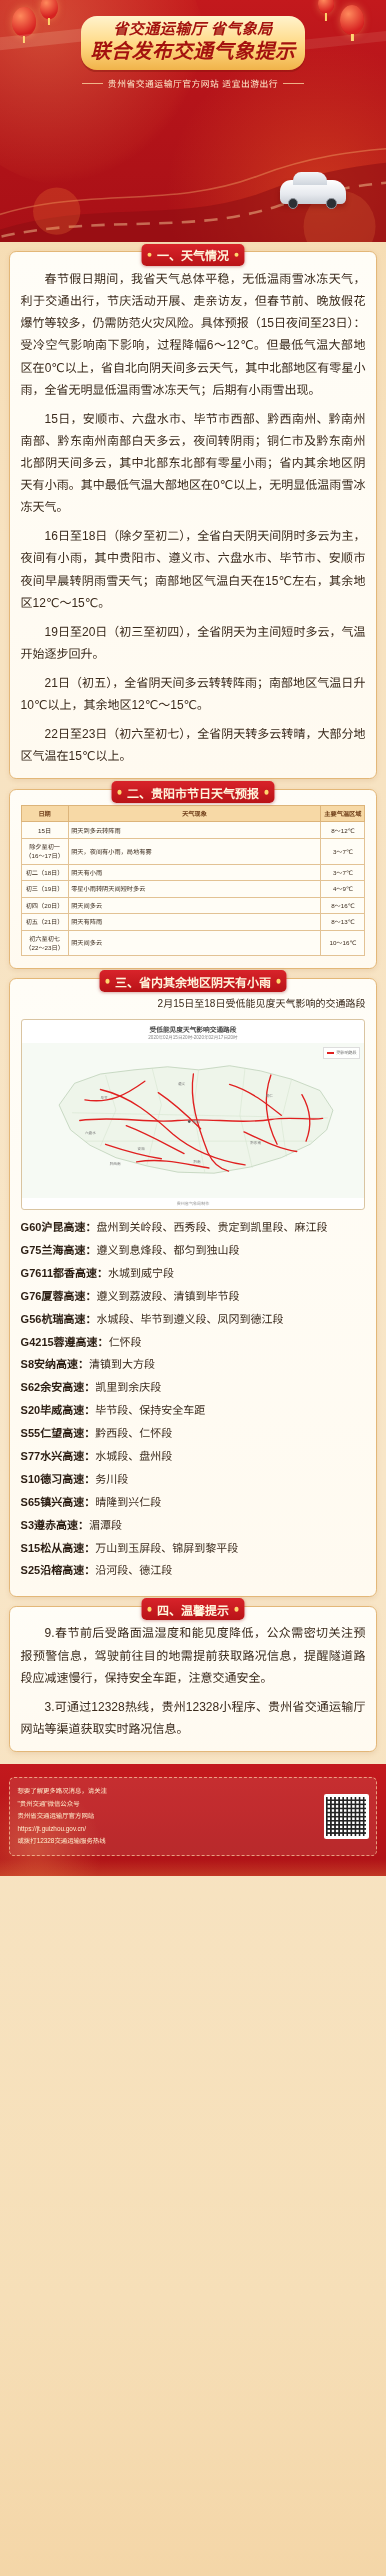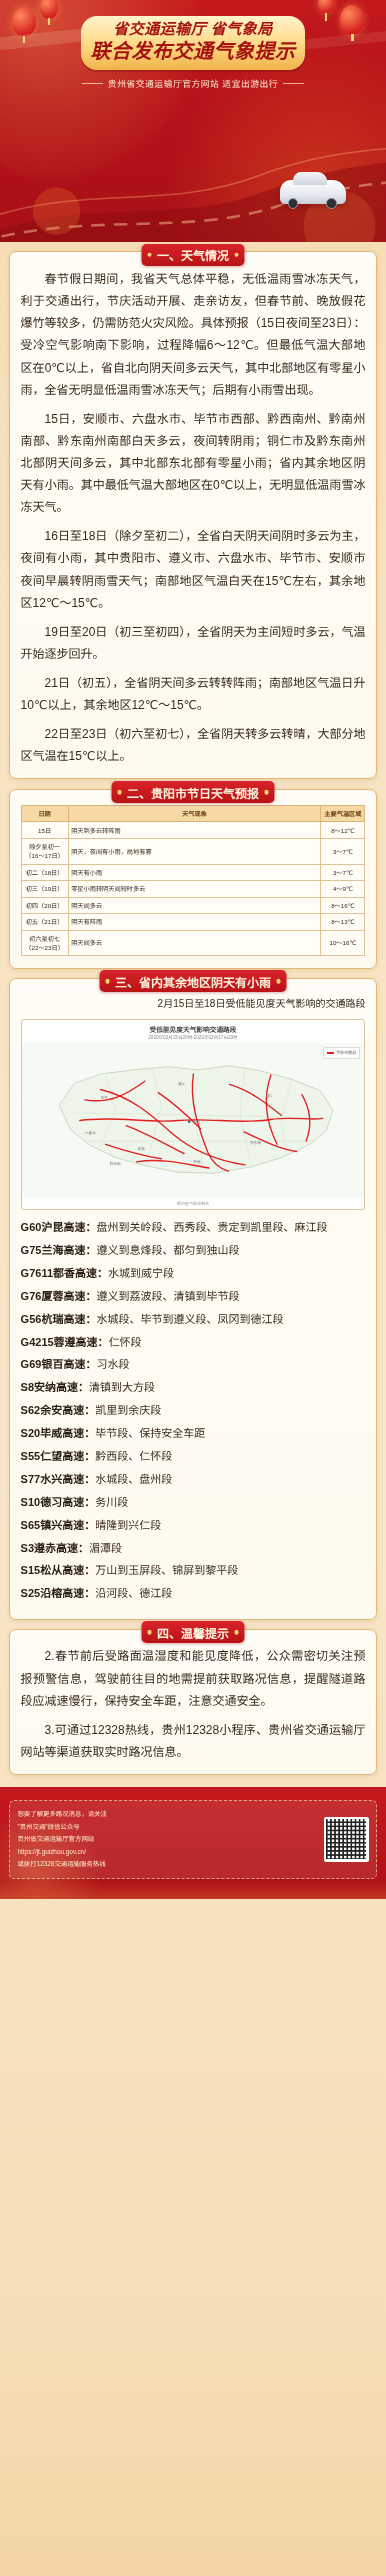--- a/index.html
+++ b/index.html
@@ -465,37 +465,36 @@
         <div class="map-foot">贵州省气象局制作</div>
       </div>
 
       <div class="road-list" id="road-list">
           <div class="road-item"><span class="rname">G60沪昆高速：</span><span>盘州到关岭段、西秀段、贵定到凯里段、麻江段</span></div>
           <div class="road-item"><span class="rname">G75兰海高速：</span><span>遵义到息烽段、都匀到独山段</span></div>
           <div class="road-item"><span class="rname">G7611都香高速：</span><span>水城到威宁段</span></div>
           <div class="road-item"><span class="rname">G76厦蓉高速：</span><span>遵义到荔波段、清镇到毕节段</span></div>
           <div class="road-item"><span class="rname">G56杭瑞高速：</span><span>水城段、毕节到遵义段、凤冈到德江段</span></div>
           <div class="road-item"><span class="rname">G4215蓉遵高速：</span><span>仁怀段</span></div>
-          <div class="road-item"><span class="rname">G69银百高速：</span><span>习水段</span></div>
           <div class="road-item"><span class="rname">S8安纳高速：</span><span>清镇到大方段</span></div>
           <div class="road-item"><span class="rname">S62余安高速：</span><span>凯里到余庆段</span></div>
           <div class="road-item"><span class="rname">S20毕威高速：</span><span>毕节段、保持安全车距</span></div>
           <div class="road-item"><span class="rname">S55仁望高速：</span><span>黔西段、仁怀段</span></div>
           <div class="road-item"><span class="rname">S77水兴高速：</span><span>水城段、盘州段</span></div>
           <div class="road-item"><span class="rname">S10德习高速：</span><span>务川段</span></div>
           <div class="road-item"><span class="rname">S65镇兴高速：</span><span>晴隆到兴仁段</span></div>
           <div class="road-item"><span class="rname">S3遵赤高速：</span><span>湄潭段</span></div>
           <div class="road-item"><span class="rname">S15松从高速：</span><span>万山到玉屏段、锦屏到黎平段</span></div>
           <div class="road-item"><span class="rname">S25沿榕高速：</span><span>沿河段、德江段</span></div>
         </div>
     </div>
 
     <div class="section">
       <div class="section-header">四、温馨提示</div>
-      <p class="para">2.春节前后受路面温湿度和能见度降低，公众需密切关注预报预警信息，驾驶前往目的地需提前获取路况信息，提醒隧道路段应减速慢行，保持安全车距，注意交通安全。</p>
+      <p class="para">9.春节前后受路面温湿度和能见度降低，公众需密切关注预报预警信息，驾驶前往目的地需提前获取路况信息，提醒隧道路段应减速慢行，保持安全车距，注意交通安全。</p>
       <p class="para">3.可通过12328热线，贵州12328小程序、贵州省交通运输厅网站等渠道获取实时路况信息。</p>
     </div>
   </div>
 
   <div class="footer">
     <div class="footer-card">
       <div class="footer-text">
         <div>想要了解更多路况消息，请关注</div>
         <div>"贵州交通"微信公众号</div>
         <div>贵州省交通运输厅官方网站</div>

